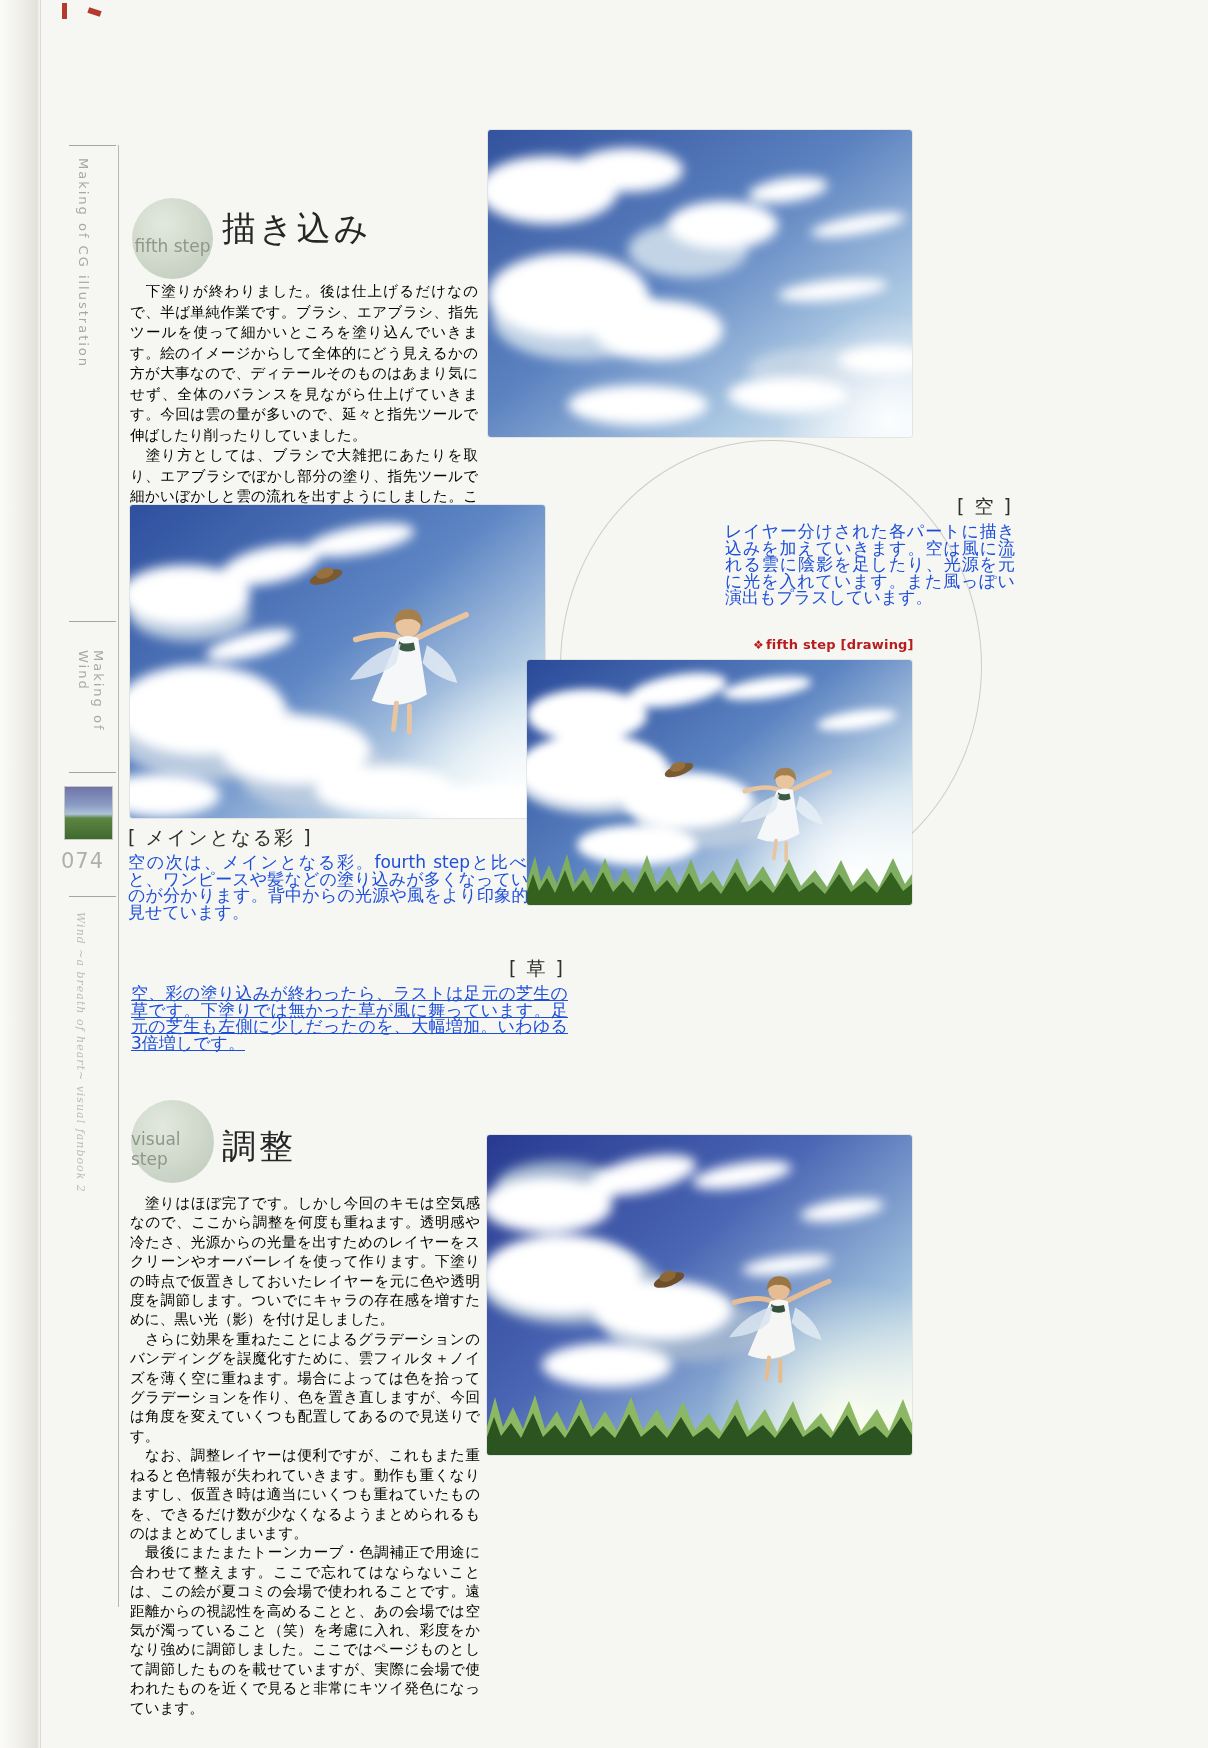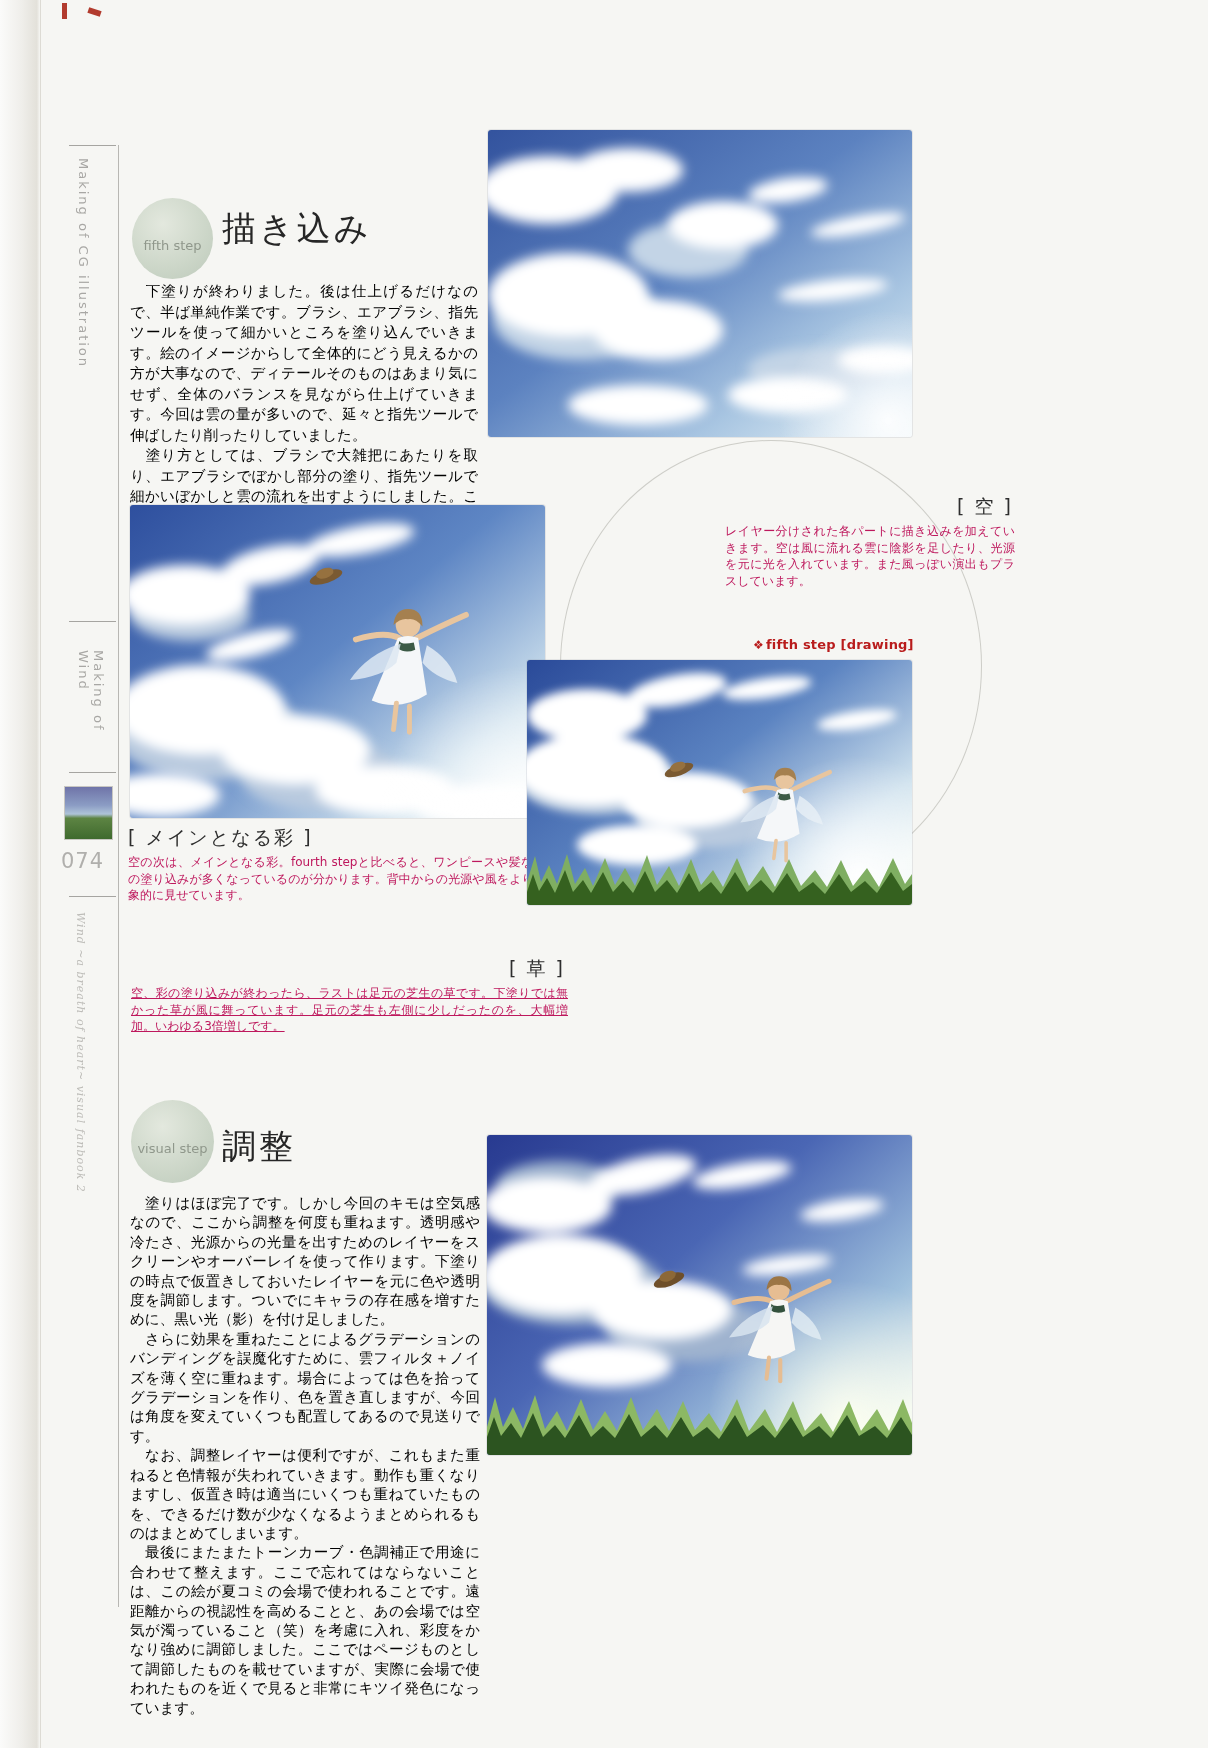--- a/index.html
+++ b/index.html
@@ -25,26 +25,26 @@
   .vtext{writing-mode:vertical-rl;color:#a8a7a4;font-size:13px;letter-spacing:2px;}
   .vscript{writing-mode:vertical-rl;color:#bdbcb8;font-size:11px;letter-spacing:1px;
     font-family:"DejaVu Serif","Liberation Serif",serif;font-style:italic;}
   .page-num{color:#b0afac;font-size:21px;letter-spacing:1px;}
   .thumb{left:64px;top:786px;width:47px;height:52px;border:1px solid #c8c7c2;
     background:linear-gradient(to bottom,#6f74a8 0%,#8b9cc4 35%,#aec3d8 52%,#5d8443 60%,#3f6a2e 100%);}
   
   .step-circle{width:81px;height:81px;border-radius:50%;
     background:radial-gradient(circle at 38% 32%,#e3e8de 0%,#ccd6c8 60%,#bcc9ba 100%);
     display:flex;align-items:center;justify-content:center;}
-  .step-badge{color:#8f978b;font-size:13px;margin-top:14px;}
+  .step-badge{color:#8f978b;font-size:17px;margin-top:14px;}
   .step-title{font-size:34px;color:#262626;letter-spacing:3px;font-weight:500;}
   
   .body-text{font-size:14.5px;line-height:20.5px;text-align:justify;white-space:pre-line;color:#000000;}
   .cap-label{font-size:19px;color:#2e2e2e;letter-spacing:2px;}
-  .cap-text{font-size:12px;line-height:16.5px;text-align:justify;color:#be185d;}
+  .cap-text{font-size:17px;line-height:16.5px;text-align:justify;color:#1d4ed8;}
   .tag-label{font-size:13px;font-weight:bold;color:#b91c1c;letter-spacing:.2px;}
   .tag-label .marker{font-size:12px;margin-right:2px;}
   
   .art{border-radius:3px;overflow:hidden;z-index:1;box-shadow:0 0 0 1px rgba(120,130,150,.15);}
   .art svg{display:block;}
 </style>
 </head>
 <body>
 
 <div class="abs page-edge"></div>

